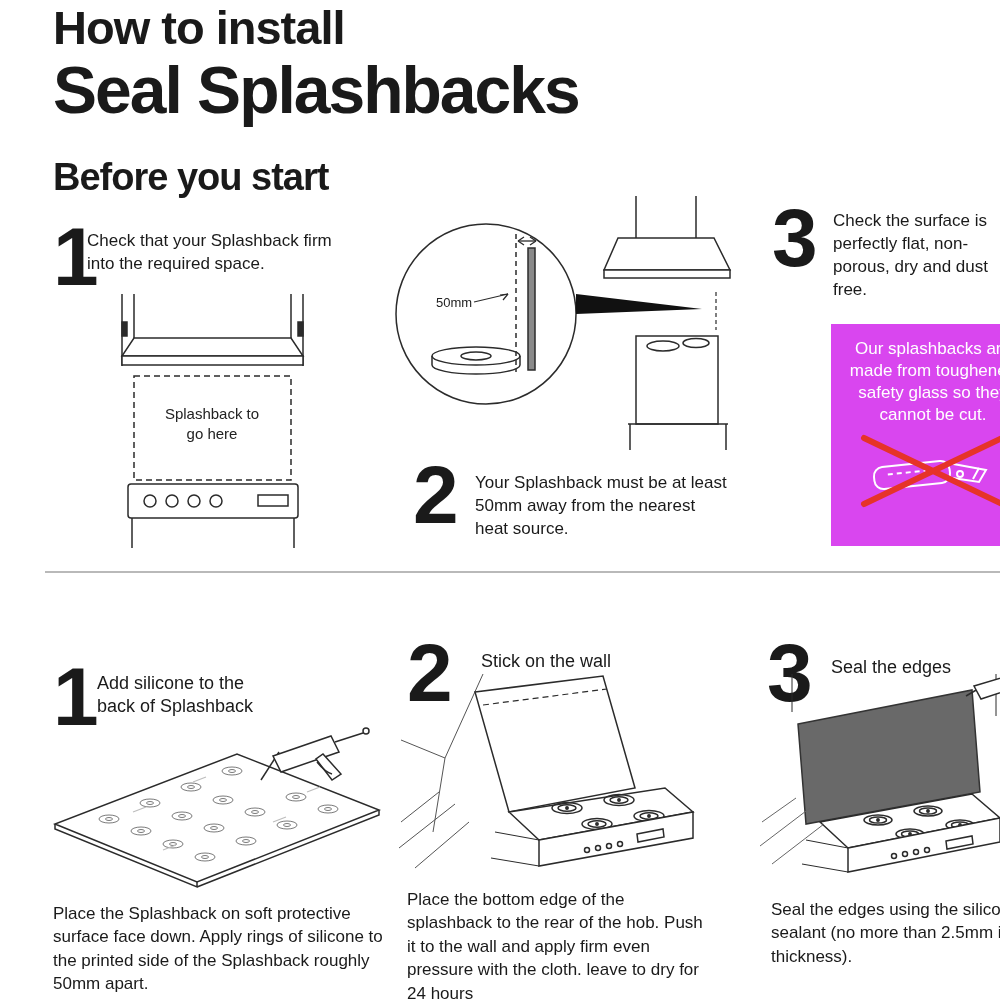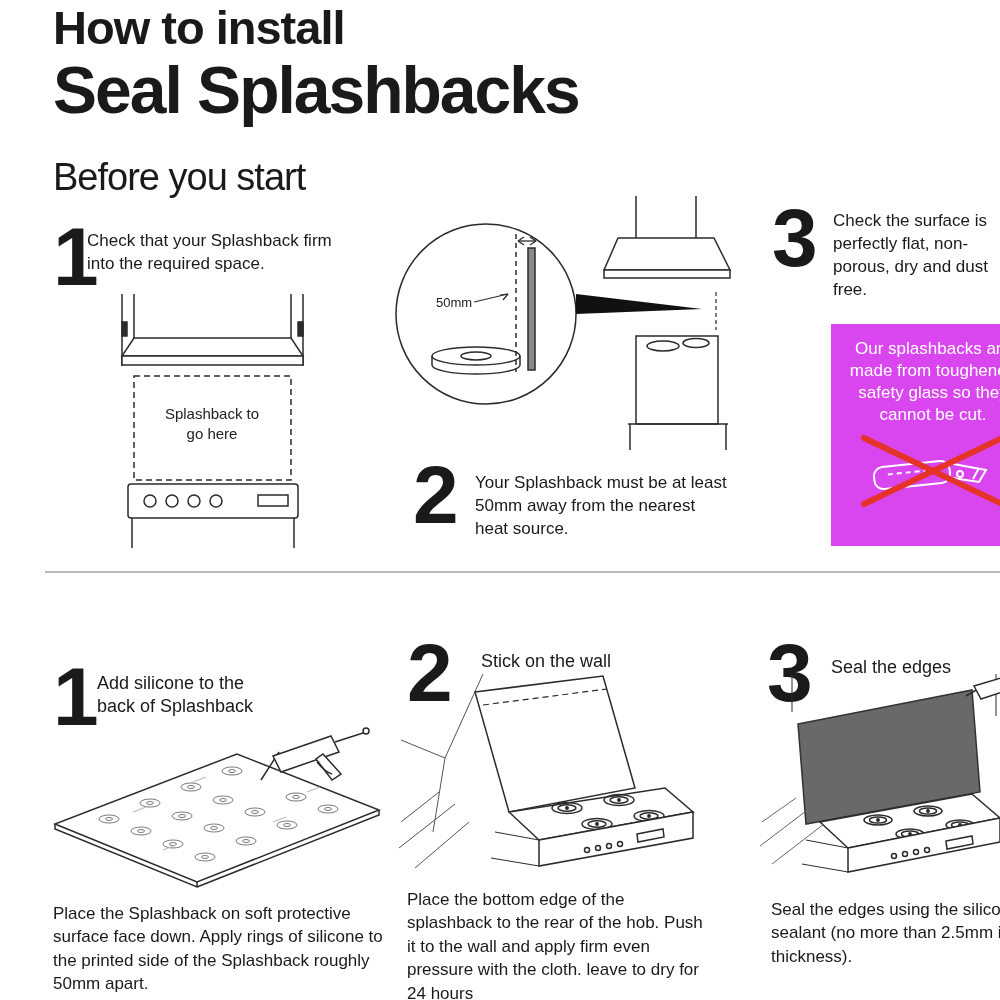--- a/index.html
+++ b/index.html
@@ -7,21 +7,21 @@
         font-family:"Liberation Sans",sans-serif;color:#1a1a1a;margin-left:45px;}
   .abs{position:absolute;}
   .title1{left:8px;top:0px;font-size:47px;font-weight:800;letter-spacing:-1px;}
   .title2{left:8px;top:52px;font-size:66px;font-weight:800;letter-spacing:-2px;}
   .badge{left:783px;top:4px;width:192px;height:184px;border-radius:50%;
          background:#F2A900;color:#fff;display:flex;flex-direction:column;
          justify-content:center;align-items:center;text-align:center;
          font-weight:bold;font-size:21px;line-height:1.32;}
   .badge-inner{margin-top:38px;}
   .u{text-decoration:underline;}
-  .section-heading{font-size:38px;font-weight:400;letter-spacing:-1px;}
+  .section-heading{font-size:38px;font-weight:700;letter-spacing:-1px;}
   .stepnum{font-size:82px;font-weight:800;line-height:0.85;}
   .steptext{font-size:17px;line-height:1.35;}
   .caption{font-size:17px;line-height:1.38;}
   .steptitle{font-size:18px;line-height:1.3;font-weight:400;}
   .warnbox{background:#d946ef;color:#fff;text-align:center;font-size:17px;line-height:1.3;
            box-sizing:border-box;padding:14px 12px 0 12px;}
   .divider{background:#b9b9b9;height:2px;}
   svg text{font-family:"Liberation Sans",sans-serif;}
 </style>
 </head>

